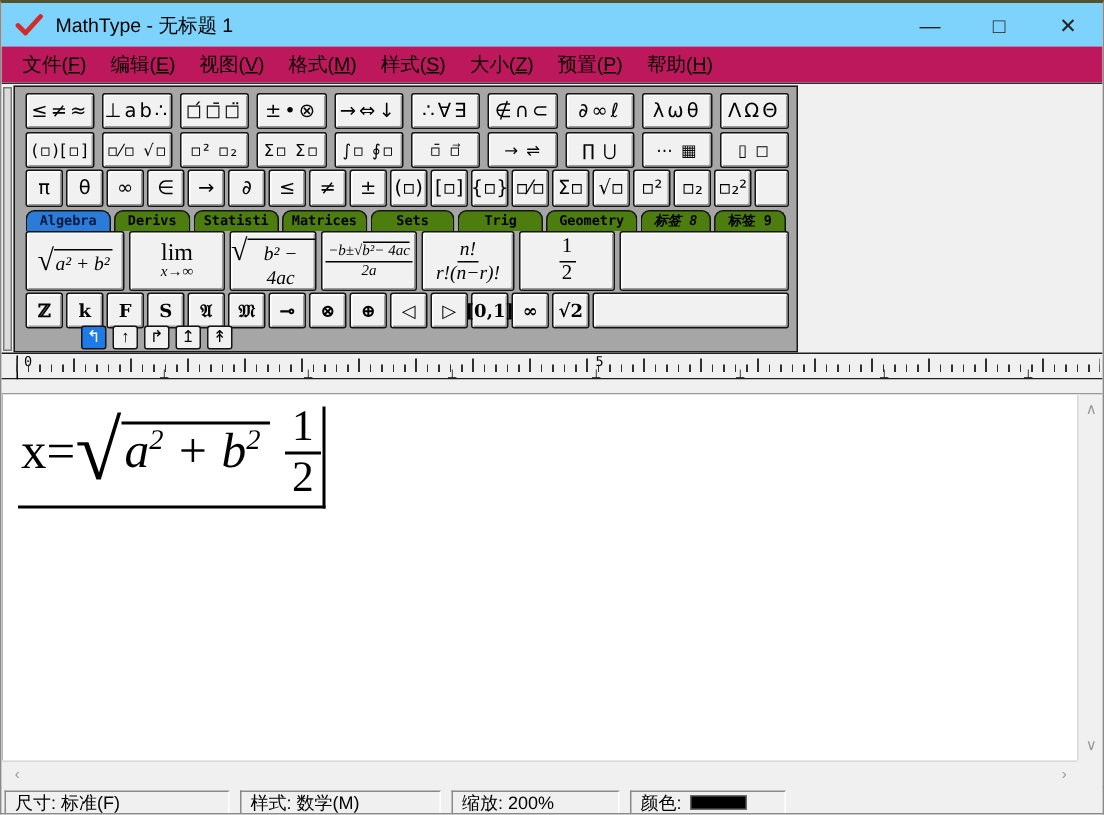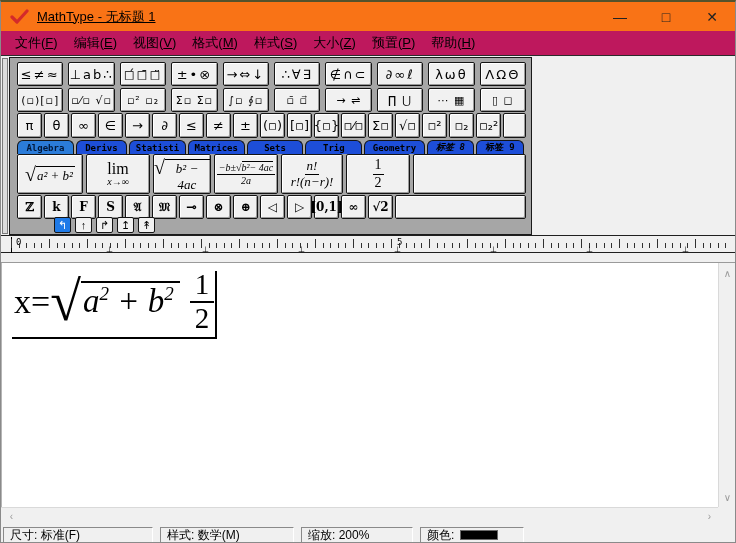--- a/index.html
+++ b/index.html
@@ -3,21 +3,21 @@
 <meta charset="utf-8">
 <style>
   * { margin:0; padding:0; box-sizing:border-box; }
   html,body { background:#d0d0d0; }
   .window {
     position:relative; width:736px; height:543px; background:#f0f0f0;
     font-family:"Liberation Sans", sans-serif; overflow:hidden;
     border:1px solid #8a8a8a; border-top:2px solid #54522c;
   }
   
-  .titlebar { position:absolute; top:0; left:0; right:0; height:29px; background:#f97316; display:flex; align-items:center;text-decoration:underline; }
+  .titlebar { position:absolute; top:0; left:0; right:0; height:29px; background:#7dd3fc; display:flex; align-items:center; }
   .logo { width:20px; height:16px; margin-left:9px; }
   .title-text { font-size:13px; color:#000; margin-left:7px; }
   .win-controls { position:absolute; right:0; top:0; height:29px; display:flex; }
   .win-btn { width:46px; height:29px; display:flex; align-items:center; justify-content:center; font-size:14px; color:#222; cursor:default; }
   
   .menubar { position:absolute; top:29px; left:0; right:0; height:24px; background:#be185d; display:flex; align-items:center; padding-left:6px; }
   .menu-item { font-size:13px; color:#000; padding:3px 8px; }
   .menu-item u { text-decoration:underline; }
   
   .toolzone { position:absolute; top:53px; left:0; right:0; height:180px; background:#f0f0f0; border-top:1px solid #2b2b2b; }
@@ -36,21 +36,21 @@
     display:flex; align-items:center; justify-content:center; padding:0;
   }
   .big   { width:47px; height:24px; font-size:13px; letter-spacing:2px; }
   .row2 .big { font-size:11px; letter-spacing:1px; }
   .small { width:25px; height:25px; font-size:13px; }
   .row4 .small { height:24px; font-family:"DejaVu Serif", serif; font-weight:bold; font-size:12px; }
   .filler { flex:1; background:#f1f1f1; border:1px solid #141414; border-radius:2px;
             box-shadow: inset 1px 1px 0 #ffffff, inset -1px -1px 0 #9a9a9a; }
   
   .tab {
-    height:14px; background:#1d4ed8; border:1px solid #141414; border-bottom:none;
+    height:14px; background:#4d7c0f; border:1px solid #141414; border-bottom:none;
     border-radius:6px 6px 0 0; margin-right:2px;
     font-family:"DejaVu Sans Mono", monospace; font-size:9px; font-weight:bold; color:#000;
     display:flex; align-items:center; justify-content:center; cursor:default;
   }
   .tab.active { background:#2b7cd9; color:#00183a; }
   
   .exbtn { height:40px; font-family:"Liberation Serif", serif; font-size:13px; }
   .rad { display:flex; align-items:flex-start; }
   .rad-sign { font-size:20px; line-height:1.1; font-style:normal; }
   .rad-body { border-top:1.5px solid #000; font-style:italic; padding:1px 2px 0 1px; margin-top:3px; }

